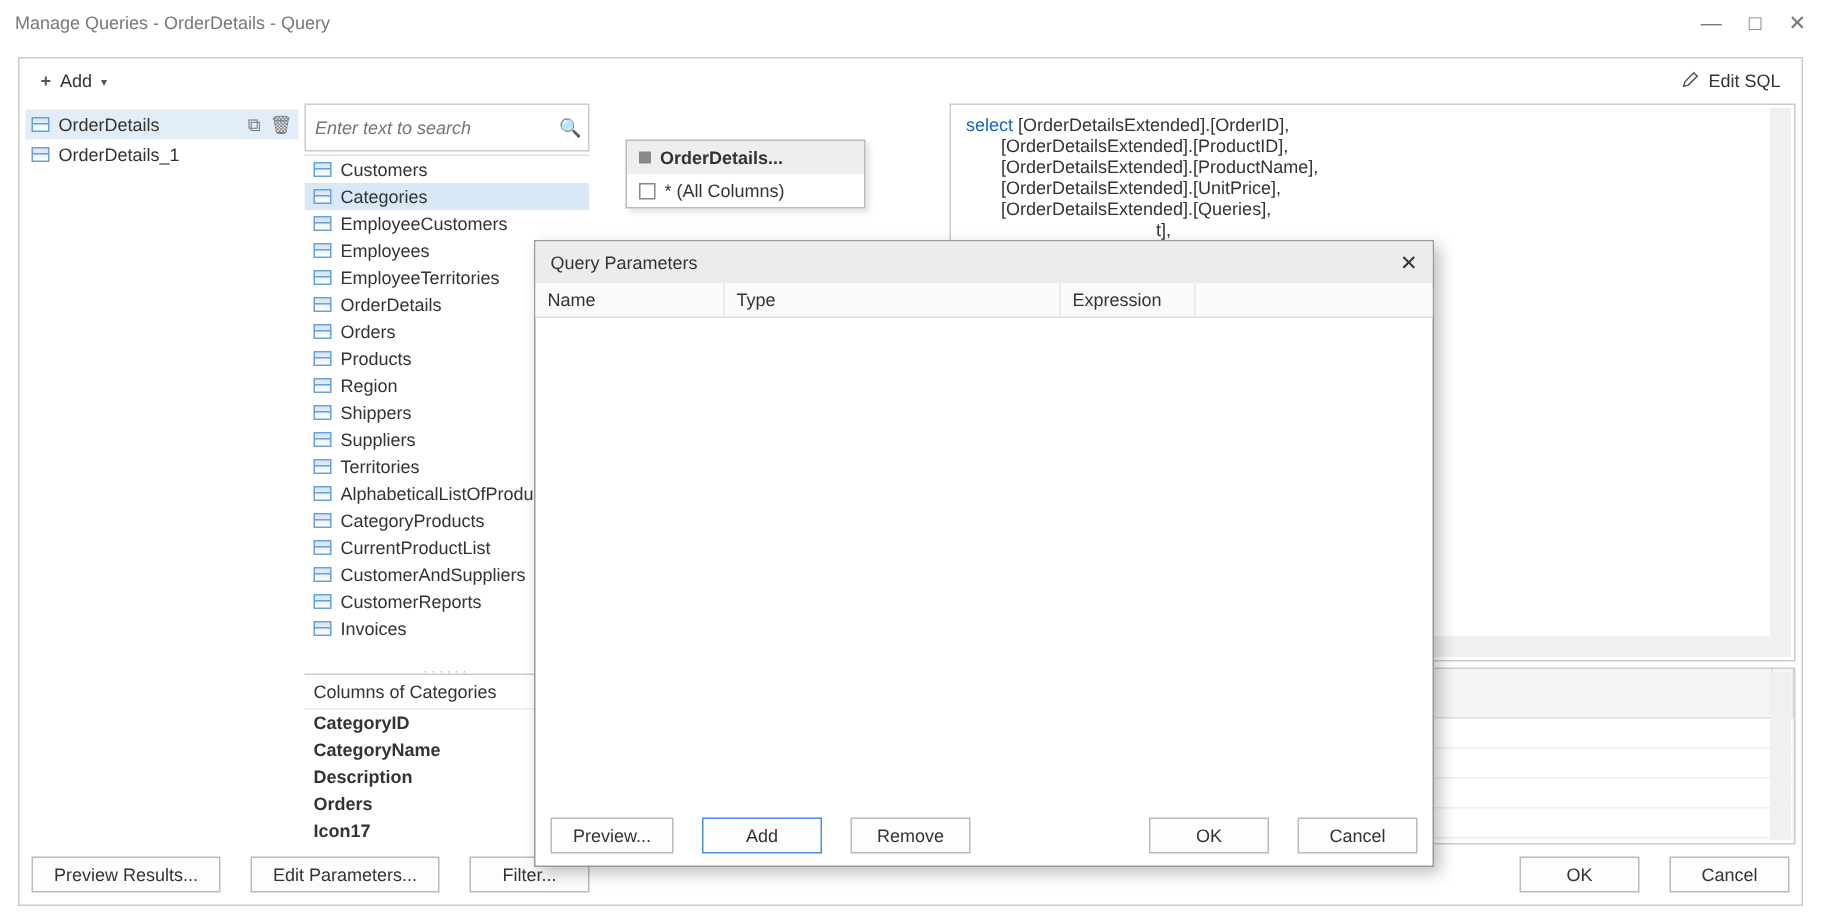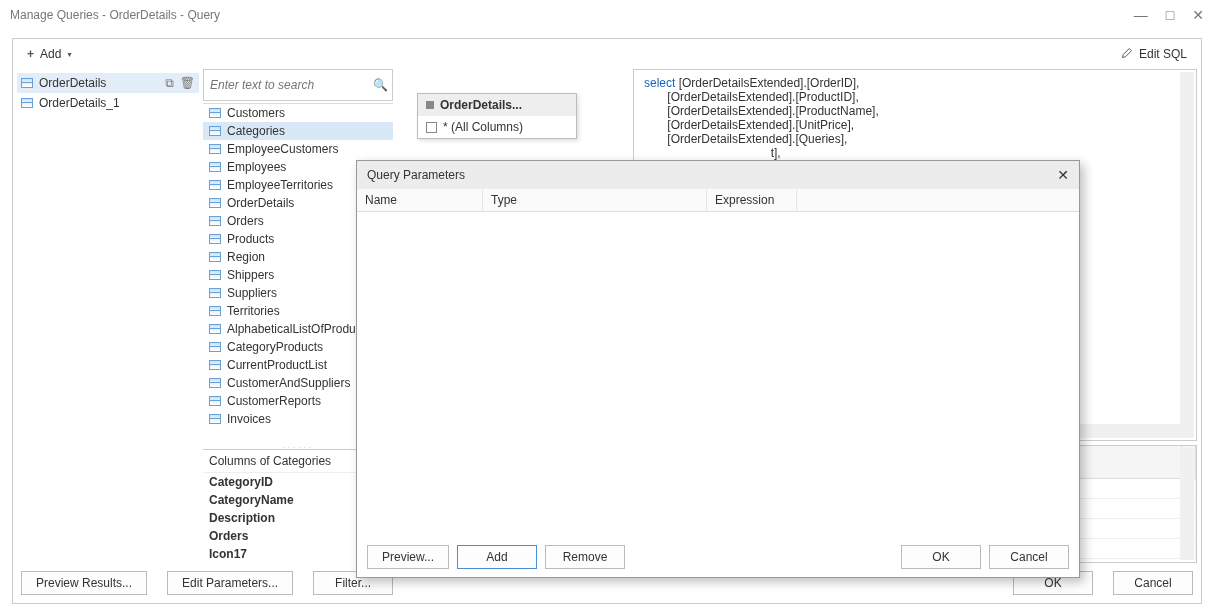--- a/index.html
+++ b/index.html
@@ -64,28 +64,28 @@
 .grid-body-row div { border-right:1px solid #eee; display:flex; align-items:center; justify-content:center; }
 .scroll-v { position:absolute; top:2px; right:2px; bottom:2px; width:14px; background:#f0f0f0; }
 .scroll-h { position:absolute; left:2px; right:16px; bottom:2px; height:14px; background:#f0f0f0; }
 
 
 .bottom-bar { position:absolute; left:0; right:0; bottom:0; height:40px; display:flex; align-items:center; padding:0 8px; gap:20px; }
 .btn { border:1px solid #bbb; background:#fdfdfd; padding:4px 14px; cursor:pointer; min-width:80px; text-align:center; }
 .bottom-bar .spacer { flex:1; }
 
 
-.modal { position:absolute; left:356px; top:160px; width:724px; height:418px; background:#fff; border:1px solid #999; box-shadow: 4px 4px 10px rgba(0,0,0,0.25); display:flex; flex-direction:column; }
+.modal { position:absolute; left:356px; top:160px; width:600px; height:418px; background:#fff; border:1px solid #999; box-shadow: 4px 4px 10px rgba(0,0,0,0.25); display:flex; flex-direction:column; }
 .modal-title { background:#ececec; padding:6px 10px; display:flex; align-items:center; }
 .modal-title .t { flex:1; }
 .modal-title .close { cursor:pointer; font-size:14px; color:#333; }
 .modal-grid-hdr { display:flex; border-bottom:1px solid #ddd; background:#fafafa; }
 .modal-grid-hdr div { padding:4px 8px; border-right:1px solid #e5e5e5; }
 .modal-body { flex:1; }
-.modal-btns { display:flex; gap:8px; padding:8px 10px; align-items:flex-end; }
+.modal-btns { display:flex; gap:19px; padding:8px 10px; align-items:flex-end; }
 .modal-btns .spacer { flex:1; }
 .btn.primary { border-color:#4a90d9; }
 
 
 .plus { font-weight:bold; color:#555; }
 .pencil { width:12px; height:12px; display:inline-block; }
 .dropdown-caret { font-size:8px; color:#555; }
 
 .copy-icon, .trash-icon { cursor:pointer; }
 </style>

